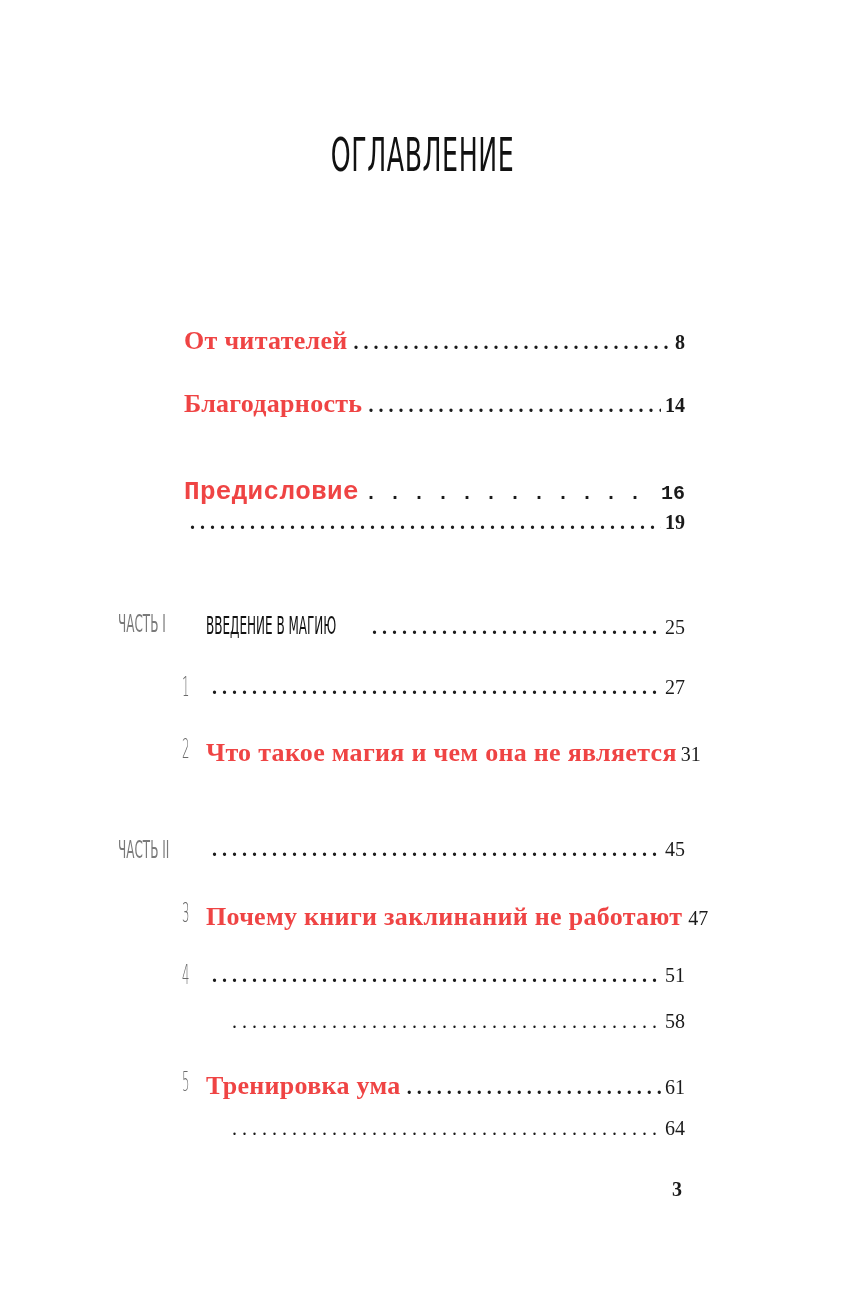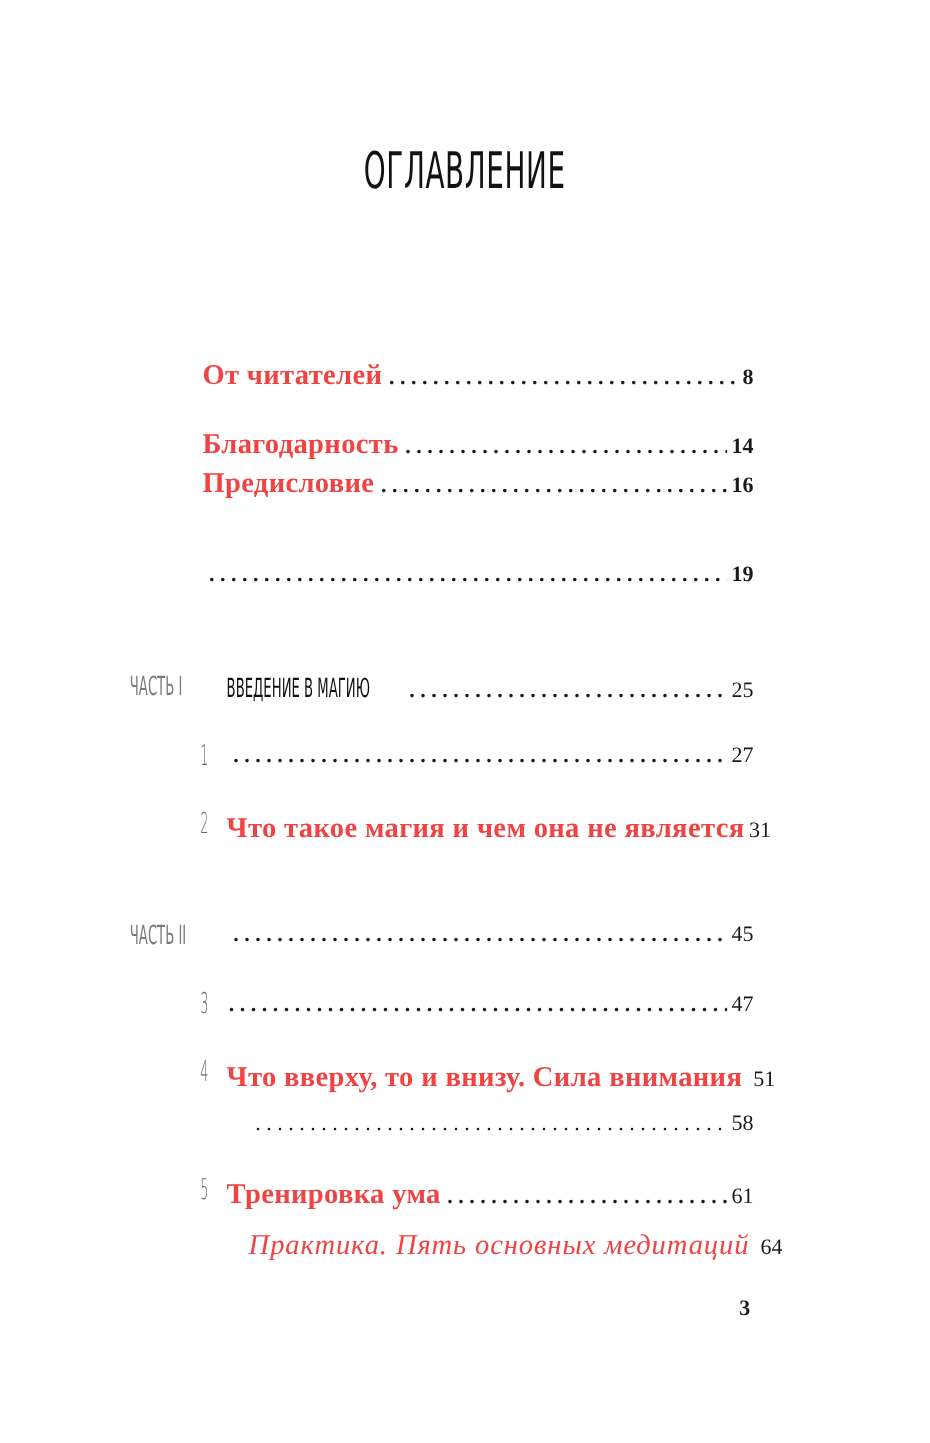--- a/index.html
+++ b/index.html
@@ -119,21 +119,21 @@
   <span class="leader"></span>
   <span class="page-num bold">8</span>
 </div>
 
 <div class="row" style="top:389px; left:184px; width:501px;">
   <span class="entry-text">Благодарность</span>
   <span class="leader"></span>
   <span class="page-num bold">14</span>
 </div>
 
-<div class="row" style="top:424px; left:184px; width:501px;">
+<div class="row" style="top:477px; left:184px; width:501px;font-family:Liberation Mono, monospace;">
   <span class="entry-text">Предисловие</span>
   <span class="leader"></span>
   <span class="page-num bold">16</span>
 </div>
 
 <div class="row" style="top:511px; left:184px; width:501px;">
   <span class="leader"></span>
   <span class="page-num bold">19</span>
 </div>
 
@@ -160,42 +160,41 @@
 </div>
 
 <div class="part-label" style="top:836px; left:118px;">Часть II</div>
 <div class="row" style="top:838px; left:206px; width:479px;">
   <span class="leader"></span>
   <span class="page-num">45</span>
 </div>
 
 <div class="chapter-num" style="top:898px; left:182px;">3</div>
 <div class="row" style="top:902px; left:206px; width:479px;">
+  <span class="entry-text">Почему книги заклинаний не работают</span>
   <span class="leader" style="margin-left:2px;"></span>
   <span class="page-num">47</span>
 </div>
 
 <div class="chapter-num" style="top:960px; left:182px;">4</div>
 <div class="row" style="top:964px; left:206px; width:479px;">
-  <span class="entry-text">Что вверху, то и внизу. Сила внимания</span>
   <span class="leader"></span>
   <span class="page-num">51</span>
 </div>
 
 <div class="row" style="top:1010px; left:226px; width:459px;">
   <span class="leader" style="font-weight:normal;"></span>
   <span class="page-num">58</span>
 </div>
 
 <div class="chapter-num" style="top:1067px; left:182px;">5</div>
 <div class="row" style="top:1071px; left:206px; width:479px;">
   <span class="entry-text">Тренировка ума</span>
   <span class="leader"></span>
   <span class="page-num">61</span>
 </div>
 
 <div class="row" style="top:1117px; left:226px; width:459px;">
-  <span class="entry-text italic">Практика. Пять основных медитаций</span>
   <span class="leader" style="font-weight:normal;"></span>
   <span class="page-num">64</span>
 </div>
 
 <div class="folio">3</div>
 
 </body></html>

